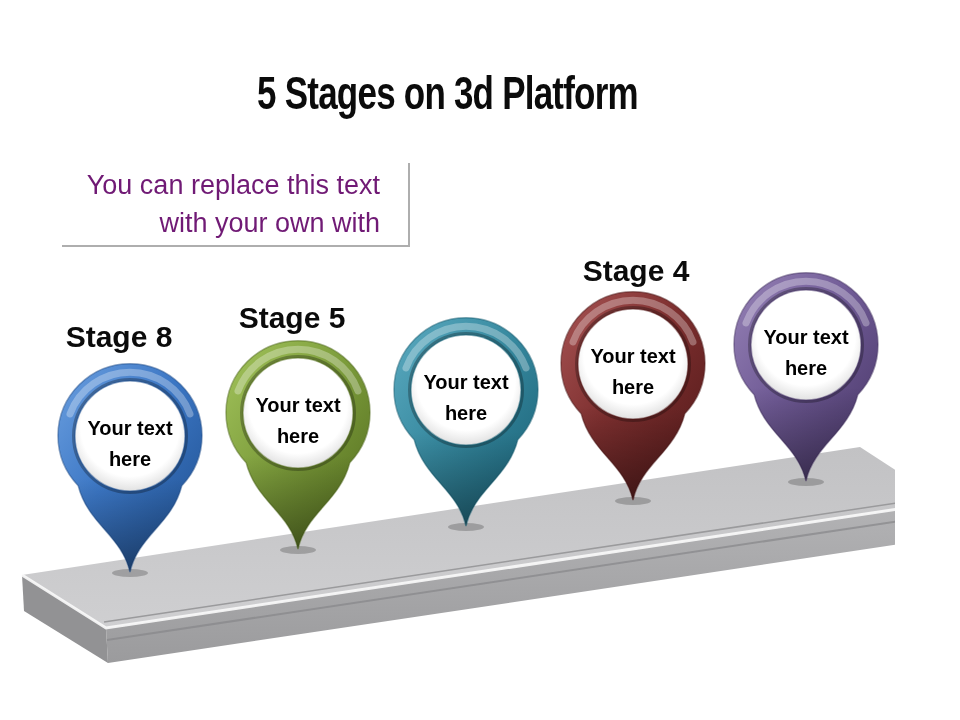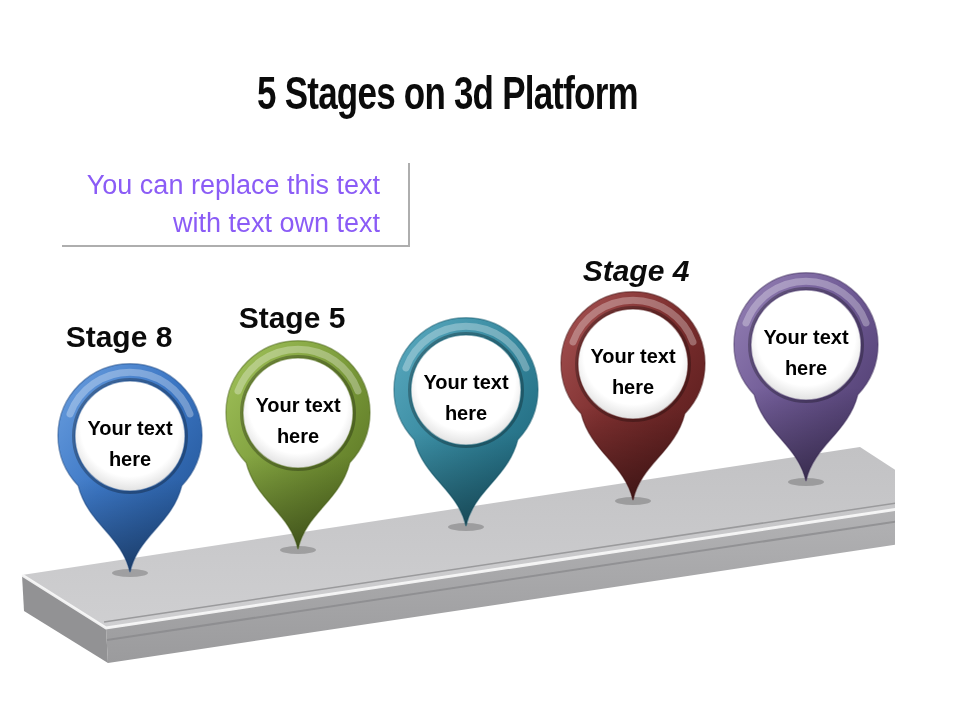--- a/index.html
+++ b/index.html
@@ -8,49 +8,49 @@
     overflow:hidden;font-family:"Liberation Sans",sans-serif;
   }
   .title{
     position:absolute;top:66px;left:0;width:100%;text-align:center;
     font-size:46px;font-weight:700;letter-spacing:-1px;color:#0b0b0b;
     transform:scaleX(.76);transform-origin:50% 50%;white-space:nowrap;
   }
   .note-box{
     position:absolute;left:62px;top:163px;width:348px;height:84px;
     box-sizing:border-box;border-right:2px solid #aeaeae;border-bottom:2px solid #aeaeae;
-    text-align:right;padding:3px 28px 0 0;font-size:27px;line-height:38px;color:#8b5cf6;
+    text-align:right;padding:3px 28px 0 0;font-size:27px;line-height:38px;color:#701a75;
   }
   .platform-svg{position:absolute;left:0;top:0;z-index:0;}
   .pin-group{position:absolute;width:160px;height:236px;z-index:1;}
   .pin-svg{position:absolute;left:0;top:0;display:block;}
   .pin-text{
     position:absolute;left:20px;top:61px;width:120px;text-align:center;
     font-size:20px;font-weight:700;line-height:31px;color:#000;
   }
   .stage-label{
     position:absolute;width:170px;text-align:center;z-index:2;
     font-size:30px;line-height:30px;font-weight:700;color:#0b0b0b;white-space:nowrap;
   }
   .lbl-1{left:34px;top:322px;}  .pin-1{left:50px;top:352px;}
   .lbl-2{left:207px;top:303px;} .pin-2{left:218px;top:329px;}
   .lbl-3{left:378px;top:281px;} .pin-3{left:386px;top:306px;}
-  .lbl-4{left:551px;top:256px;font-style:italic;} .pin-4{left:553px;top:280px;}
+  .lbl-4{left:551px;top:256px;} .pin-4{left:553px;top:280px;}
   .lbl-5{left:723px;top:232px;} .pin-5{left:726px;top:261px;}
 </style>
 </head>
 <body>
 
 <div class="slide">
 
   <div class="title">5 Stages on 3d Platform</div>
 
   <div class="note-box">
     <div>You can replace this text</div>
-    <div>with text own text</div>
+    <div>with your own with</div>
   </div>
 
   <svg class="platform-svg" width="960" height="720" viewBox="0 0 960 720">
     <defs>
       <linearGradient id="platTop" x1="0" y1="0" x2="0" y2="1">
         <stop offset="0" stop-color="#c2c2c4"></stop>
         <stop offset="1" stop-color="#cfcfd1"></stop>
       </linearGradient>
       <linearGradient id="platFront" x1="0" y1="0" x2="0" y2="1">
         <stop offset="0" stop-color="#b3b3b5"></stop>

